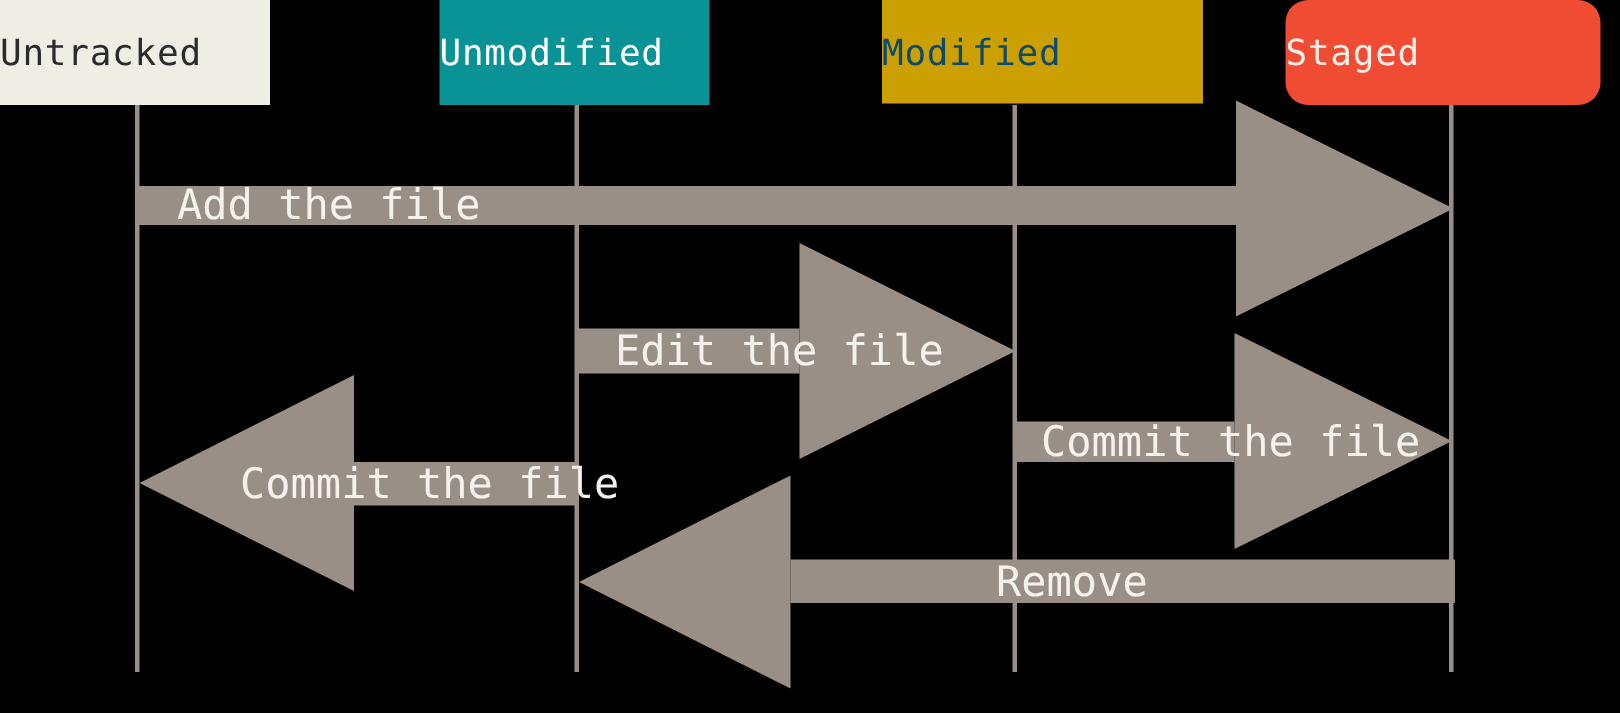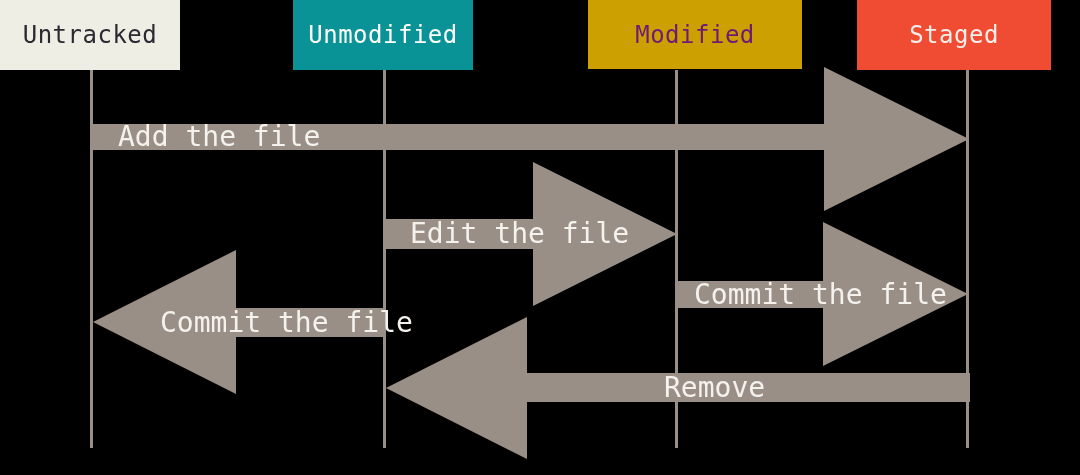--- a/index.html
+++ b/index.html
@@ -21,21 +21,20 @@
     width: 3px;
     height: 378px;
     background: var(--arrow, #9A8F87);
   }
   .state {
     position: absolute;
     top: 0;
     height: 70px;
     display: flex;
     align-items: center;
-    justify-content: center;
     font-size: 24px;
     letter-spacing: 0.5px;
   }
   .arrow-bar {
     position: absolute;
     background: var(--arrow, #9A8F87);
   }
   .arrow-head {
     position: absolute;
     width: 0;
@@ -61,24 +60,24 @@
   <div class="lifeline" style="left:383px"></div>
   <div class="lifeline" style="left:675px"></div>
   <div class="lifeline" style="left:966px"></div>
 
   <div class="state" style="left: 0px; width: 180px; background-color: rgb(239, 238, 229); color: rgb(42, 42, 49);">
     <span>Untracked</span>
   </div>
   <div class="state" style="left: 293px; width: 180px; background-color: rgb(10, 147, 150); color: #ffffff;">
     <span>Unmodified</span>
   </div>
-  <div class="state" style="left: 588px; width: 214px; height: 69px; background-color: rgb(205, 160, 1); color: #701a75;">
+  <div class="state" style="left: 588px; width: 214px; height: 69px; background-color: rgb(205, 160, 1); color: #0c4a6e;">
     <span>Modified</span>
   </div>
-  <div class="state" style="left: 857px; width: 194px; background-color: rgb(240, 76, 51); color: rgb(242, 239, 234);">
+  <div class="state" style="left: 857px; width: 210px; background-color: rgb(240, 76, 51); color: rgb(242, 239, 234); border-radius: 15px;">
     <span>Staged</span>
   </div>
 
   <div>
     <div class="arrow-bar" style="left:92px;top:124px;width:732px;height:26px"></div>
     <div class="arrow-head right" style="left:824px;top:67px"></div>
     <span class="arrow-label" style="left:118px;top:124px;line-height:26px">Add the file</span>
   </div>
 
   <div>

